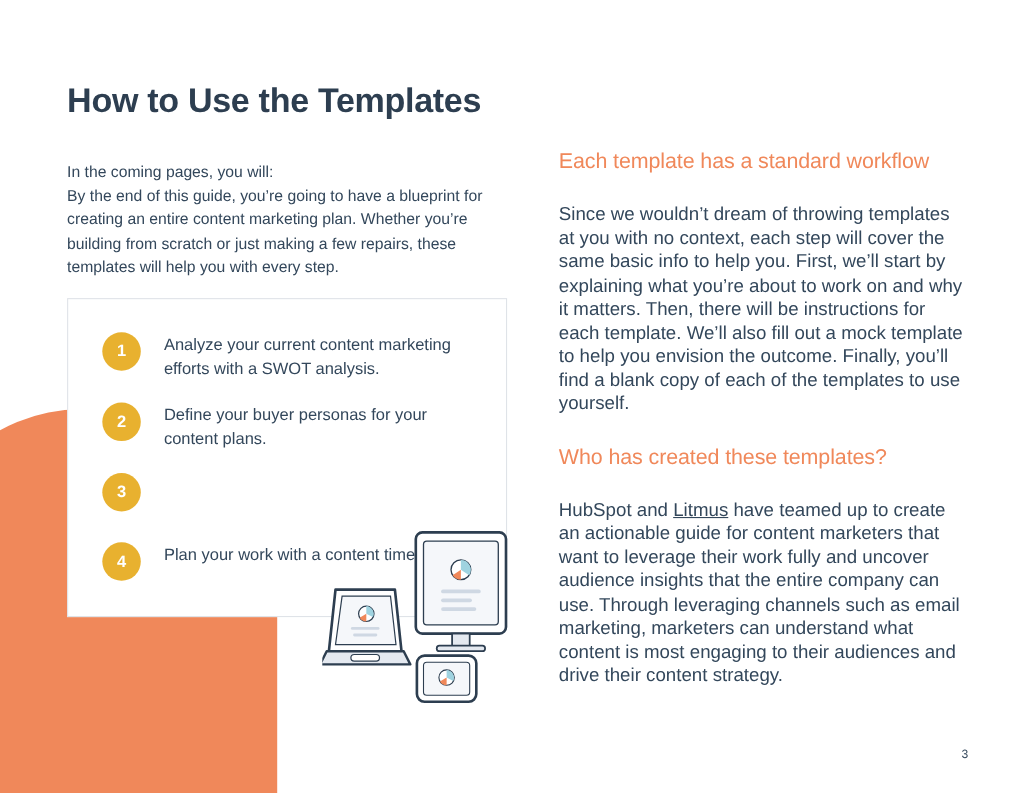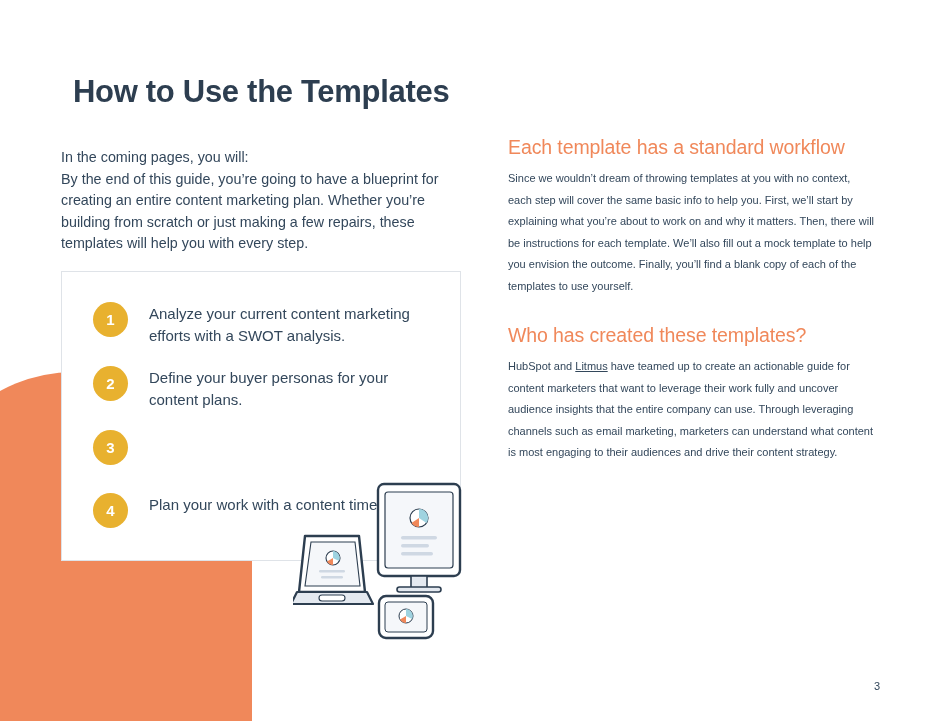--- a/index.html
+++ b/index.html
@@ -31,21 +31,21 @@
   }
 
   .page {
     position: absolute;
     inset: 0;
     z-index: 2;
   }
 
   .title {
     position: absolute;
-    left: 73px;
+    left: 61px;
     top: 74px;
     font-size: 31px;
     font-weight: bold;
     color: #2d3e50;
     letter-spacing: -0.3px;
   }
 
   .left-col {
     position: absolute;
     left: 61px;
@@ -121,22 +121,22 @@
     color: #f0885a;
     font-size: 19.5px;
     font-weight: normal;
     line-height: 27px;
     letter-spacing: -0.1px;
   }
   .section-head.second {
     margin-top: 25px;
   }
   .right-para {
-    margin-top: 7px;
-    font-size: 11px;
+    margin-top: 23px;
+    font-size: 17px;
     line-height: 21.5px;
     color: #33475b;
   }
   .right-para a {
     color: #33475b;
     text-decoration: underline;
   }
 
   .page-number {
     position: absolute;

